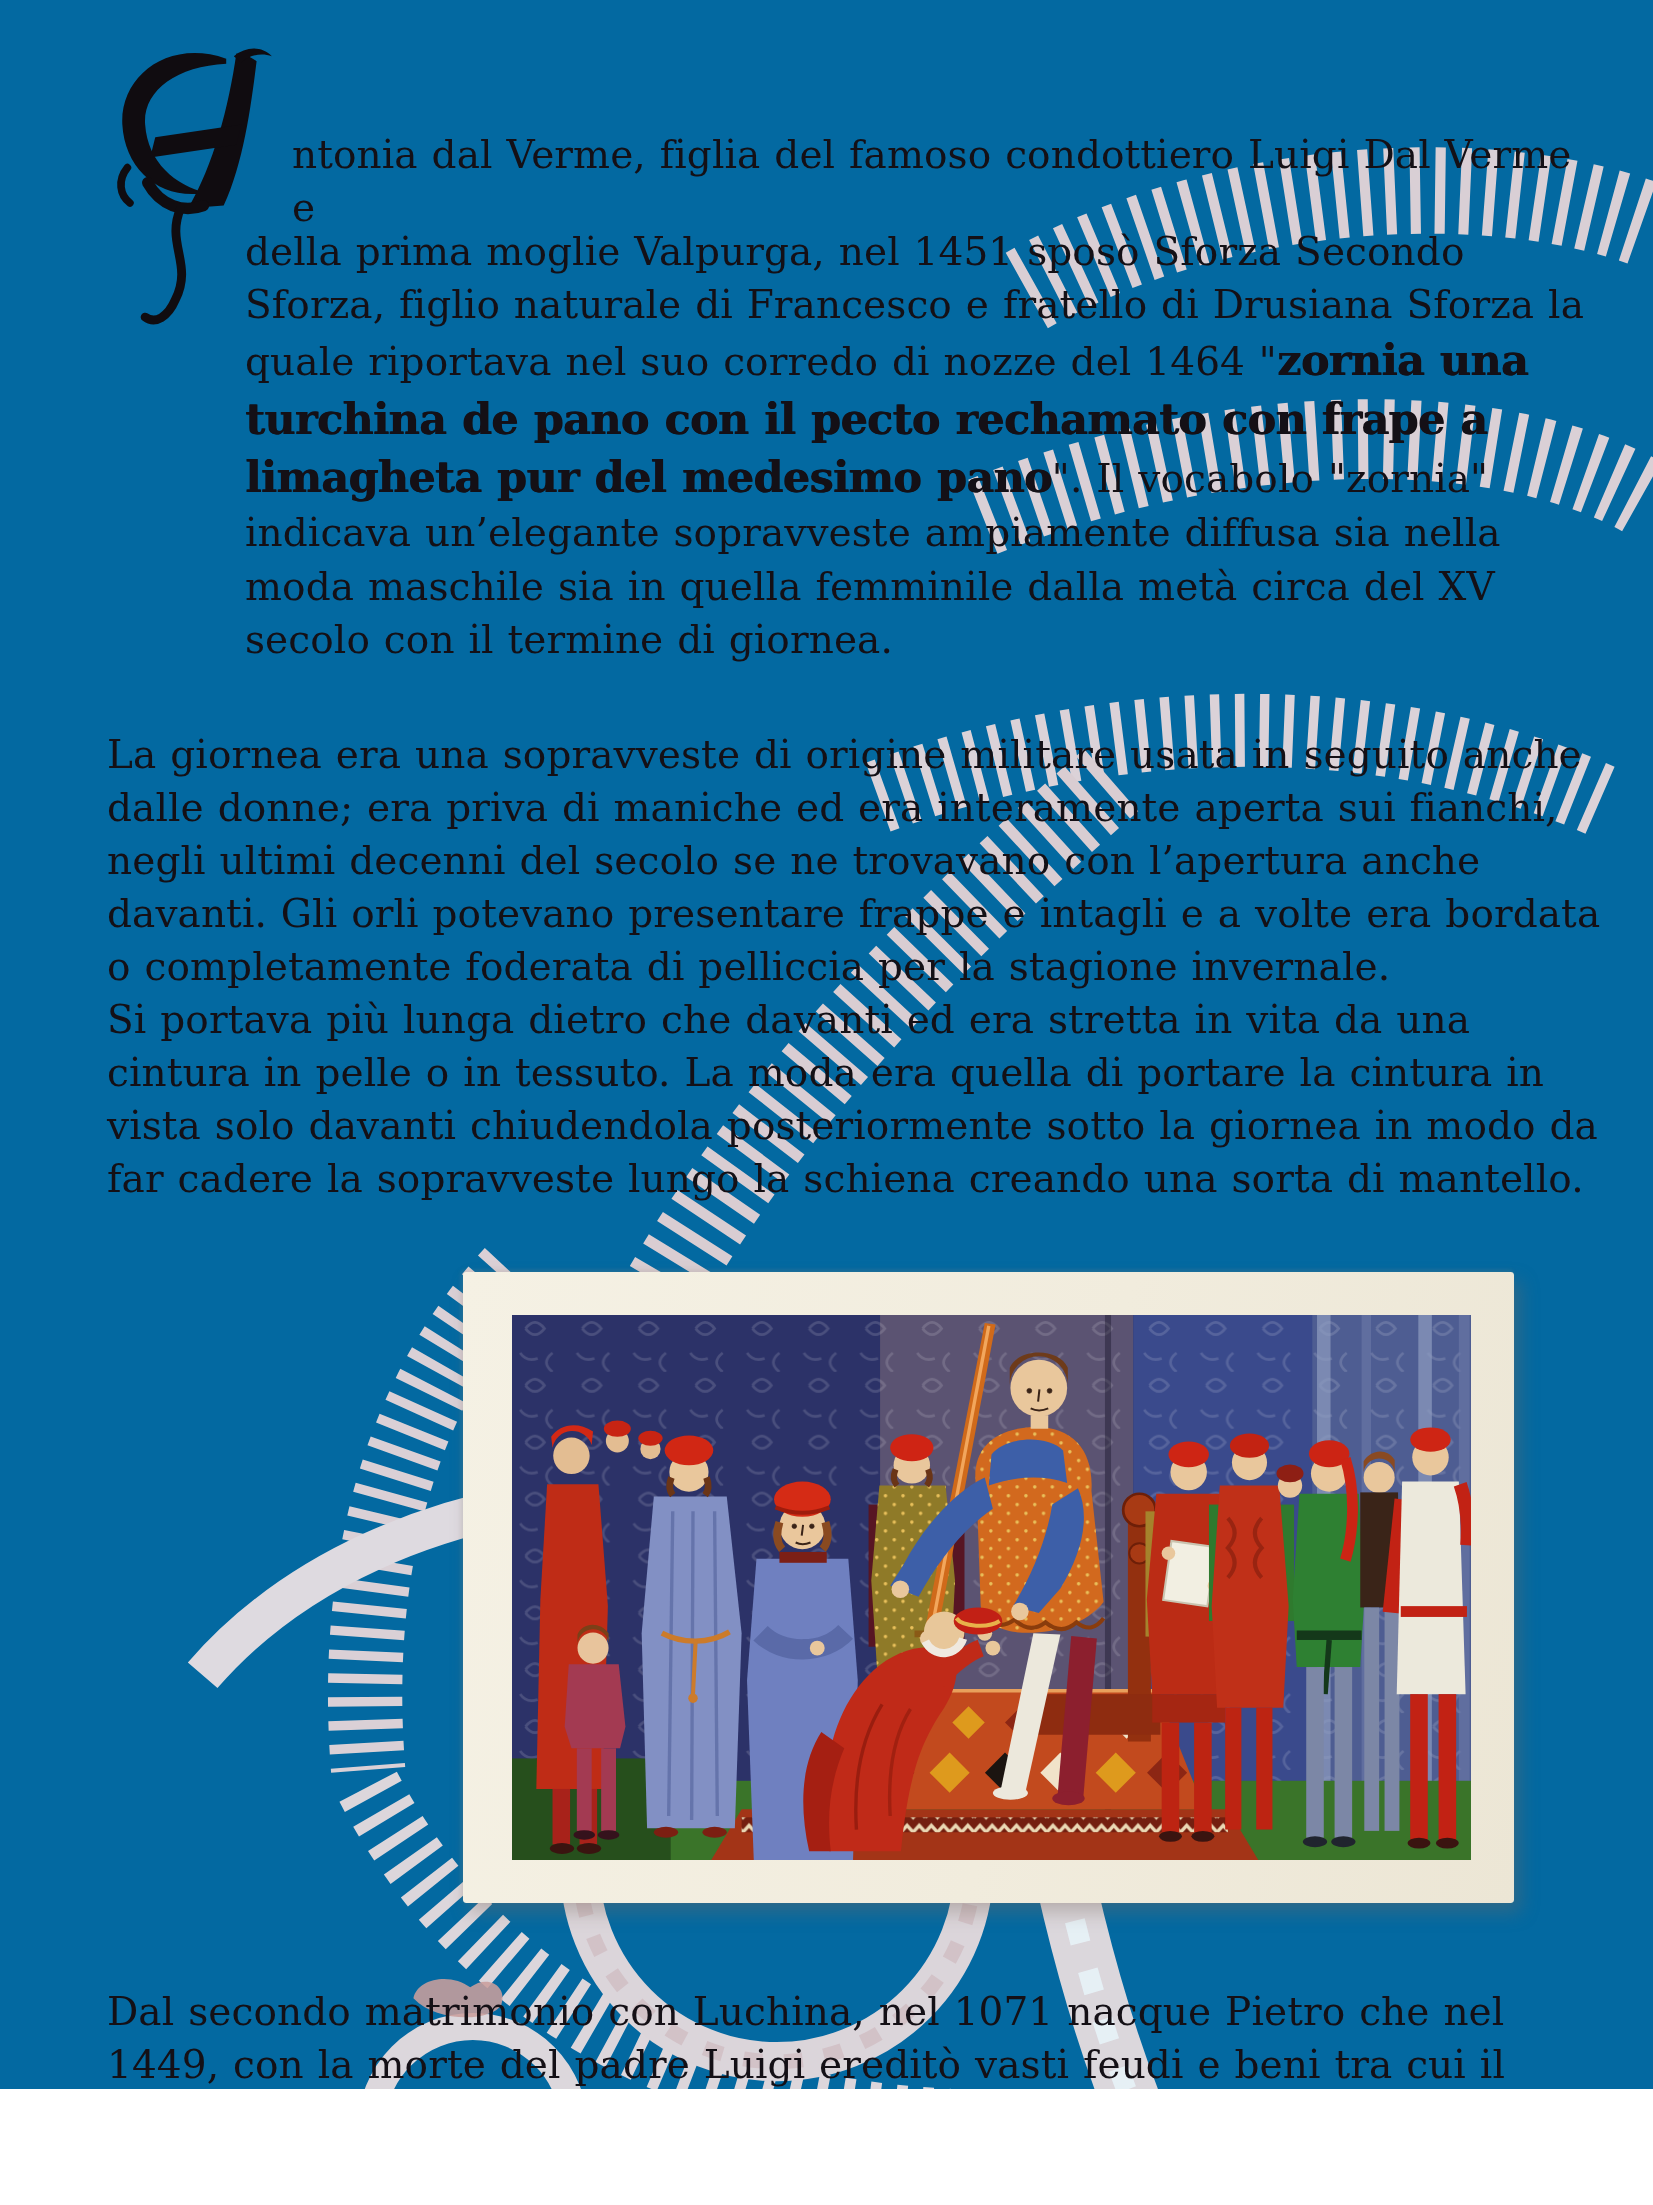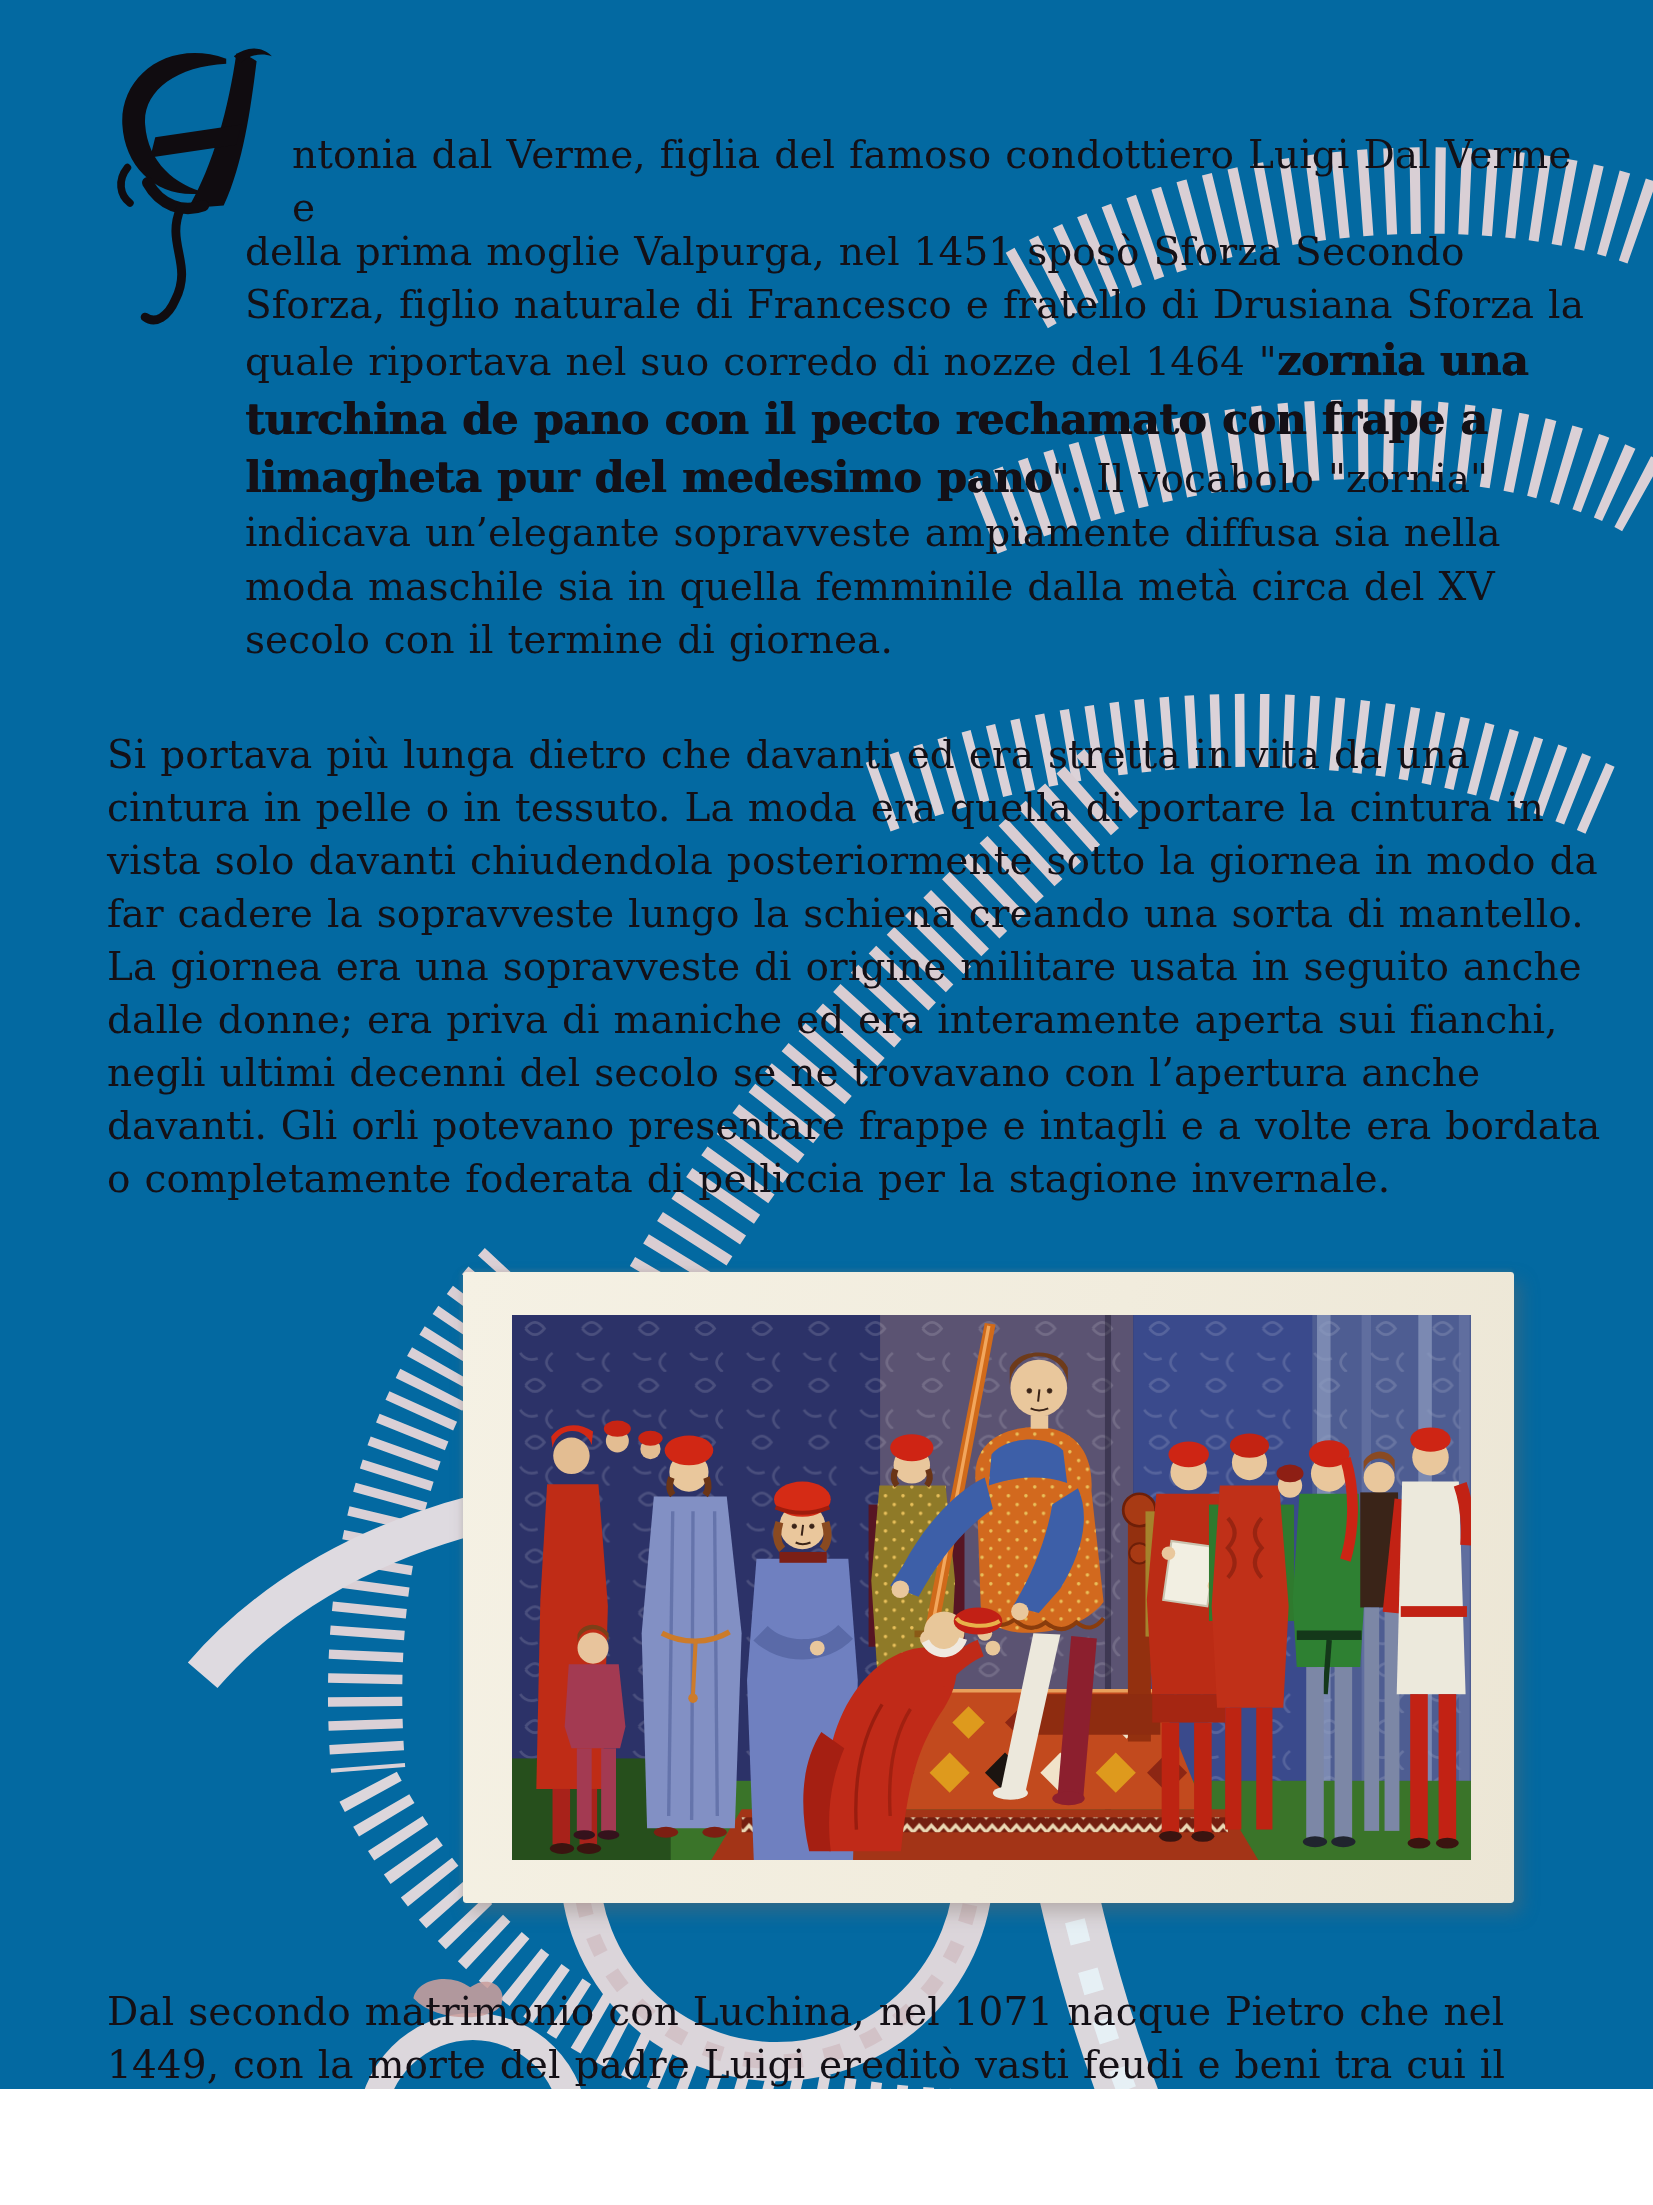--- a/index.html
+++ b/index.html
@@ -87,22 +87,22 @@
 
     <div class="body-text first-line">
       <span>ntonia dal Verme, figlia del famoso condottiero Luigi Dal Verme e</span>
     </div>
 
     <div class="body-text indent-block">
       <span>della prima moglie Valpurga, nel 1451 sposò Sforza Secondo Sforza, figlio naturale di Francesco e fratello di Drusiana Sforza la quale riportava nel suo corredo di nozze del 1464 "</span><span class="gothic">zornia una turchina de pano con il pecto rechamato con frape a limagheta pur del medesimo pano</span><span>". Il vocabolo "zornia" indicava un’elegante sopravveste ampiamente diffusa sia nella moda maschile sia in quella femminile dalla metà circa del XV secolo con il termine di giornea.</span>
     </div>
 
     <div class="body-text para-giornea">
+      <div>La giornea era una sopravveste di origine militare usata in seguito anche dalle donne; era priva di maniche ed era interamente aperta sui fianchi, negli ultimi decenni del secolo se ne trovavano con l’apertura anche davanti. Gli orli potevano presentare frappe e intagli e a volte era bordata o completamente foderata di pelliccia per la stagione invernale.</div>
       <div>Si portava più lunga dietro che davanti ed era stretta in vita da una cintura in pelle o in tessuto. La moda era quella di portare la cintura in vista solo davanti chiudendola posteriormente sotto la giornea in modo da far cadere la sopravveste lungo la schiena creando una sorta di mantello.</div>
-      <div>La giornea era una sopravveste di origine militare usata in seguito anche dalle donne; era priva di maniche ed era interamente aperta sui fianchi, negli ultimi decenni del secolo se ne trovavano con l’apertura anche davanti. Gli orli potevano presentare frappe e intagli e a volte era bordata o completamente foderata di pelliccia per la stagione invernale.</div>
     </div>
 
 
     <div class="body-text para-bottom">Dal secondo matrimonio con Luchina, nel 1071 nacque Pietro che nel 1449, con la morte del padre Luigi ereditò vasti feudi e beni tra cui il Castello di Zavattarello.</div>
   </div>
 
   <div class="photo-frame">
     <div class="painting">
       <svg viewBox="0 0 1420 805" preserveAspectRatio="none" aria-hidden="true">
         <defs>

